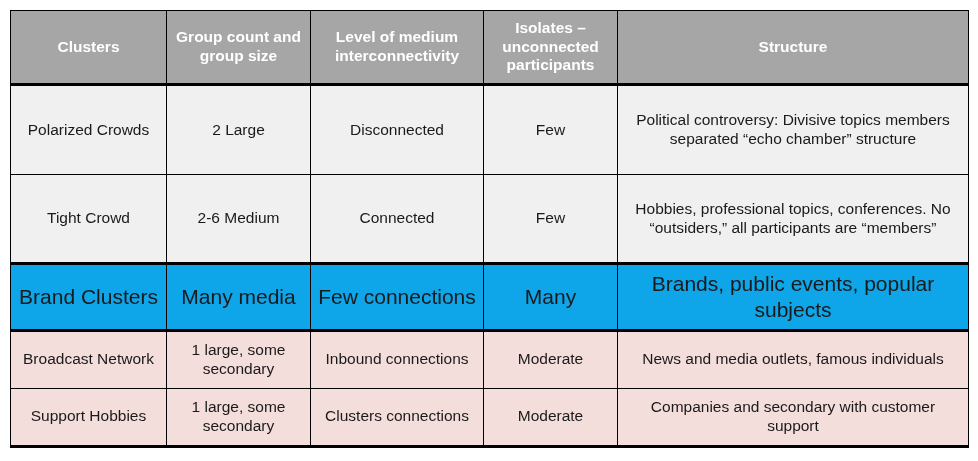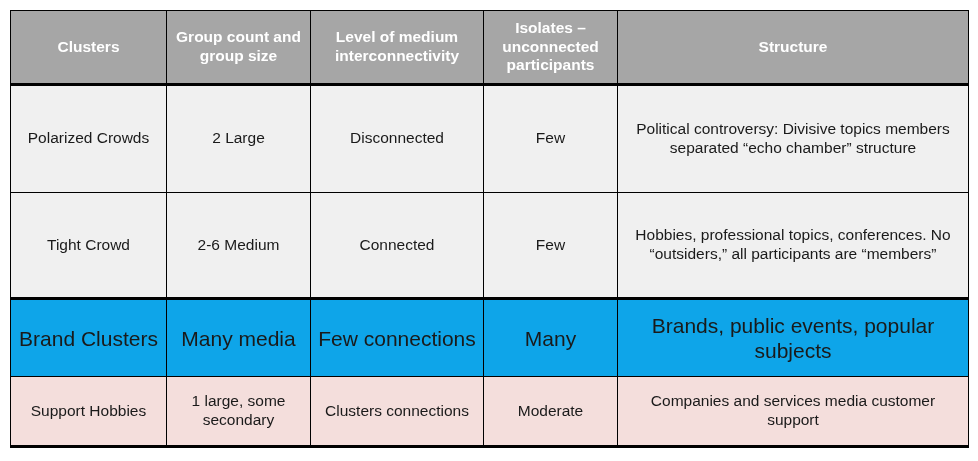--- a/index.html
+++ b/index.html
@@ -126,22 +126,29 @@
         <td>Few</td>
         <td>Hobbies, professional topics, conferences. No “outsiders,” all participants are “members”</td>
       </tr>
       <tr class="band-blue r-brand thick-top">
         <td>Brand Clusters</td>
         <td>Many media</td>
         <td>Few connections</td>
         <td>Many</td>
         <td>Brands, public events, popular subjects</td>
       </tr>
+      <tr class="band-pink r-broadcast thick-top">
+        <td>Broadcast Network</td>
+        <td>1 large, some secondary</td>
+        <td>Inbound connections</td>
+        <td>Moderate</td>
+        <td>News and media outlets, famous individuals</td>
+      </tr>
       <tr class="band-pink r-support thick-bottom">
         <td>Support Hobbies</td>
         <td>1 large, some secondary</td>
         <td>Clusters connections</td>
         <td>Moderate</td>
-        <td>Companies and services media customer support</td>
+        <td>Companies and secondary with customer support</td>
       </tr>
     </tbody>
   </table>
 </div>
 
 </body></html>

